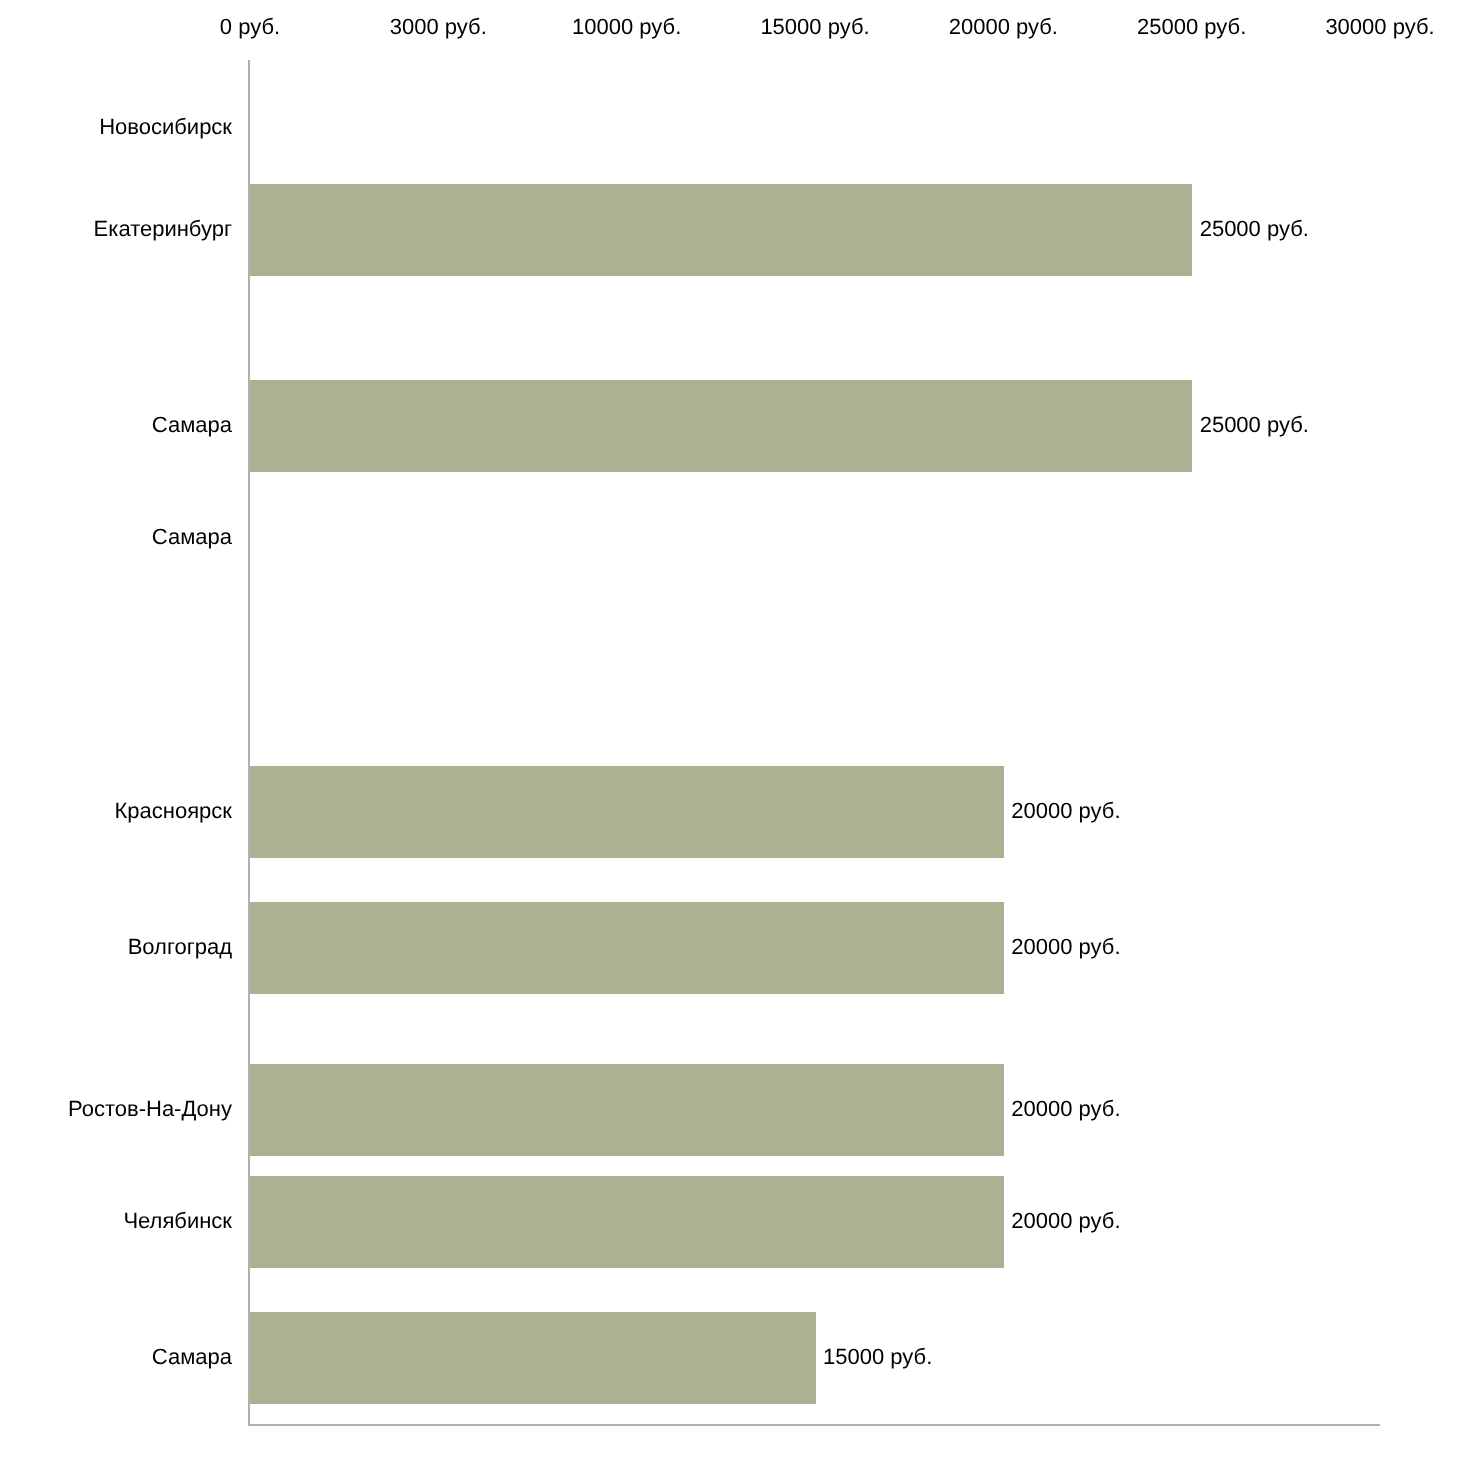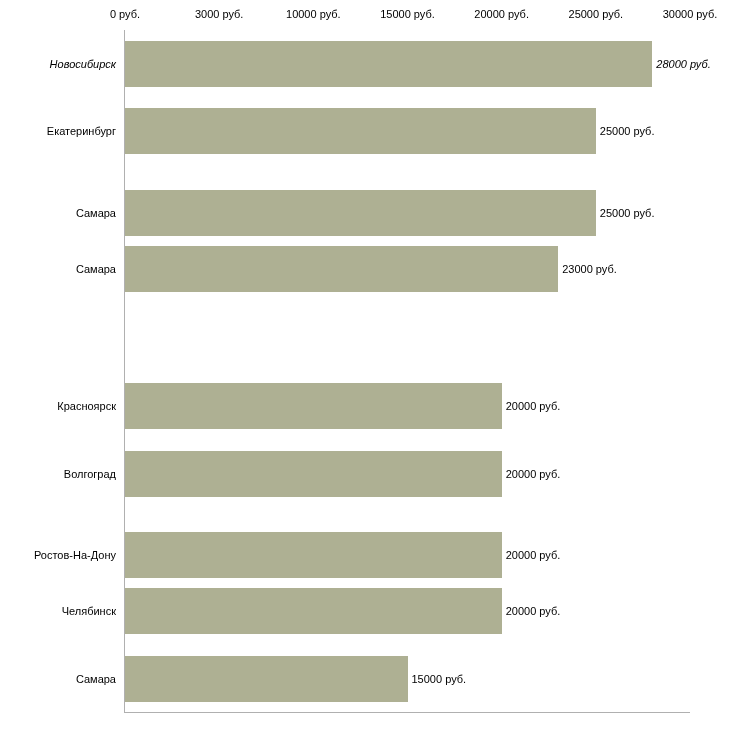--- a/index.html
+++ b/index.html
@@ -105,47 +105,39 @@
   <div id="tick-container">
       <div class="tick-label" style="left: 125px; top: 8px; position: absolute;">0 руб.</div>
       <div class="tick-label" style="left: 219.167px; top: 8px; position: absolute;">3000 руб.</div>
       <div class="tick-label" style="left: 313.333px; top: 8px; position: absolute;">10000 руб.</div>
       <div class="tick-label" style="left: 407.5px; top: 8px; position: absolute;">15000 руб.</div>
       <div class="tick-label" style="left: 501.667px; top: 8px; position: absolute;">20000 руб.</div>
       <div class="tick-label" style="left: 595.833px; top: 8px; position: absolute;">25000 руб.</div>
       <div class="tick-label" style="left: 690px; top: 8px; position: absolute;">30000 руб.</div>
     </div>
   <div class="rows" id="rows-container">
-      <div class="row" style="top: 0px; height: 68.3px; font-style: italic;">
+      <div class="row" style="top: 0px; height: 68.3px;">
         <div class="cat-label">Новосибирск</div>
-        <div class="bar-wrap" style="height: 68.3px;">
-          <div class="bar" style="width: 527.333px; background: rgb(174, 176, 147);"></div>
-          <div class="bar-value">28000 руб.</div>
-        </div>
       </div>
-      <div class="row" style="top: 67px; height: 68.3px;">
+      <div class="row" style="top: 51px; height: 68.3px;">
         <div class="cat-label">Екатеринбург</div>
         <div class="bar-wrap" style="height: 68.3px;">
           <div class="bar" style="width: 470.833px; background: rgb(174, 176, 147);"></div>
           <div class="bar-value">25000 руб.</div>
         </div>
       </div>
       <div class="row" style="top: 149px; height: 68.3px;">
         <div class="cat-label">Самара</div>
         <div class="bar-wrap" style="height: 68.3px;">
           <div class="bar" style="width: 470.833px; background: rgb(174, 176, 147);"></div>
           <div class="bar-value">25000 руб.</div>
         </div>
       </div>
       <div class="row" style="top: 204.9px; height: 68.3px;">
         <div class="cat-label">Самара</div>
-        <div class="bar-wrap" style="height: 68.3px;">
-          <div class="bar" style="width: 433.167px; background: rgb(174, 176, 147);"></div>
-          <div class="bar-value">23000 руб.</div>
-        </div>
       </div>
       <div class="row" style="top: 341.5px; height: 68.3px;">
         <div class="cat-label">Красноярск</div>
         <div class="bar-wrap" style="height: 68.3px;">
           <div class="bar" style="width: 376.667px; background: rgb(174, 176, 147);"></div>
           <div class="bar-value">20000 руб.</div>
         </div>
       </div>
       <div class="row" style="top: 409.8px; height: 68.3px;">
         <div class="cat-label">Волгоград</div>

